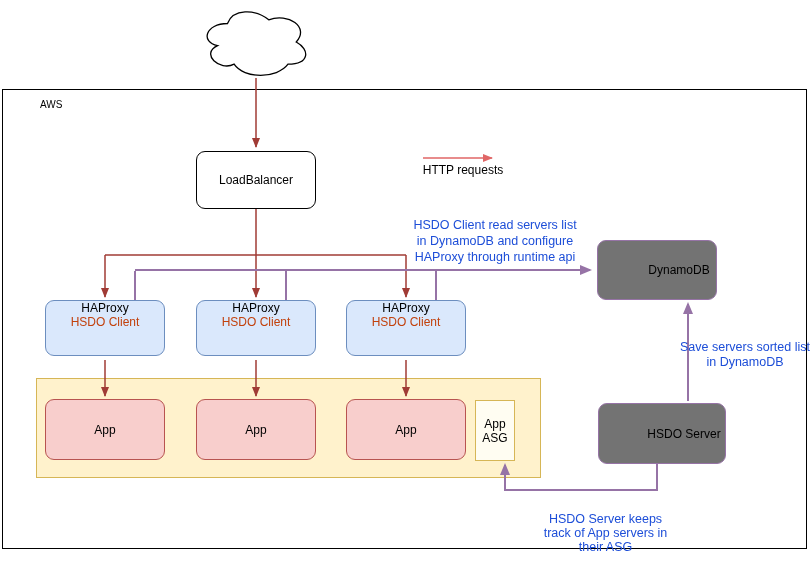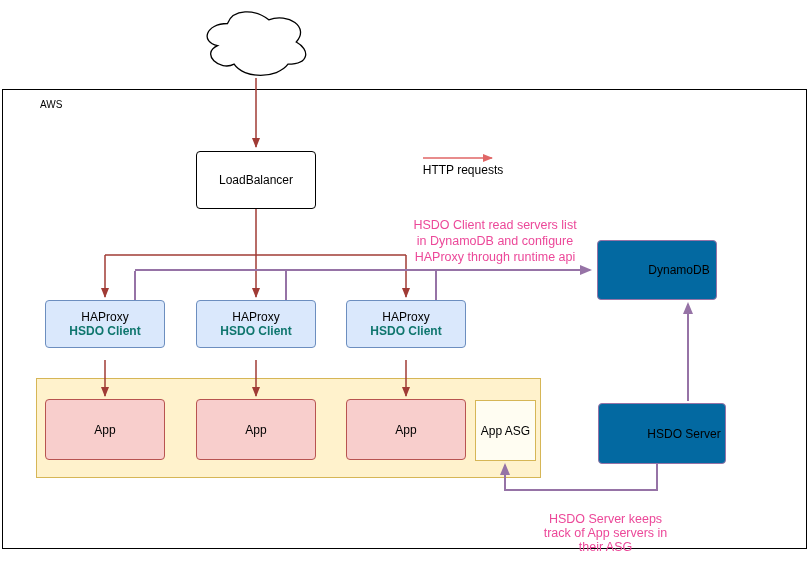--- a/index.html
+++ b/index.html
@@ -10,32 +10,32 @@
              border:1px solid #000; background:transparent; z-index:0; }
   .aws-label { position:absolute; left:40px; top:99px; font-size:10px; color:#000; z-index:4; }
 
   .asg-container { position:absolute; left:36px; top:378px; width:505px; height:100px;
                    background:#fff2cc; border:1px solid #d6b656; z-index:1; }
 
   svg.overlay { position:absolute; left:0; top:0; z-index:2; }
 
   .node { position:absolute; display:flex; align-items:center; justify-content:center;
           text-align:center; font-size:12px; color:#000; z-index:3; }
-  .rounded { border-radius:4px; }
+  .rounded { border-radius:9px; }
   .lb-node   { left:196px; top:151px; width:120px; height:58px; background:#fff; border:1px solid #000; }
-  .haproxy-node { width:120px; height:48px; background:#dae8fc; border:1px solid #6c8ebf;
-                  flex-direction:column; justify-content:center; }
-  .haproxy-sub { font-weight:bold; color:#0f766e; }
+  .haproxy-node { width:120px; height:56px; background:#dae8fc; border:1px solid #6c8ebf;
+                  flex-direction:column; justify-content:flex-start; }
+  .haproxy-sub { font-weight:normal; color:#c2410c; }
   .app-node  { width:120px; height:61px; background:#f8cecc; border:1px solid #b85450; }
-  .asg-node  { left:475px; top:400px; width:61px; height:61px; background:#fffdf2; border:1px solid #d6b656; }
-  .purple-node { background:#0369a1; border:1px solid #9673a6;padding-left:44px; }
+  .asg-node  { left:475px; top:400px; width:40px; height:61px; background:#fffdf2; border:1px solid #d6b656; }
+  .purple-node { background:#737373; border:1px solid #9673a6;padding-left:44px; }
   .dynamodb-node { left:597px; top:240px; width:120px; height:60px; }
   .hsdo-server-node { left:598px; top:403px; width:128px; height:61px; }
 
-  .annotation { position:absolute; text-align:center; white-space:pre-line; color:#ec4899;
+  .annotation { position:absolute; text-align:center; white-space:pre-line; color:#1d4ed8;
                 font-size:12.5px; line-height:16px; z-index:4; }
   .ann-client-read { left:400px; top:217px; width:190px; }
   .ann-save-list   { left:680px; top:340px; width:130px; line-height:15px; }
   .ann-server-keeps{ left:533px; top:494px; width:145px; line-height:14px;margin-top:18px; }
   .legend-http { position:absolute; left:420px; top:163px; width:86px; text-align:center;
                  color:#000000; font-size:12px; z-index:4; }
 </style>
 </head>
 <body>
 
@@ -138,17 +138,19 @@
 
   <div class="node purple-node hsdo-server-node rounded">
     <span>HSDO Server</span>
   </div>
 
   <div class="legend-http">HTTP requests</div>
 
   <div class="annotation ann-client-read">HSDO Client read servers list
 in DynamoDB and configure
 HAProxy through runtime api</div>
+  <div class="annotation ann-save-list">Save servers sorted list
+in DynamoDB</div>
   <div class="annotation ann-server-keeps">HSDO Server keeps
 track of App servers in
 their ASG</div>
 
 </div>
 
 </body></html>

